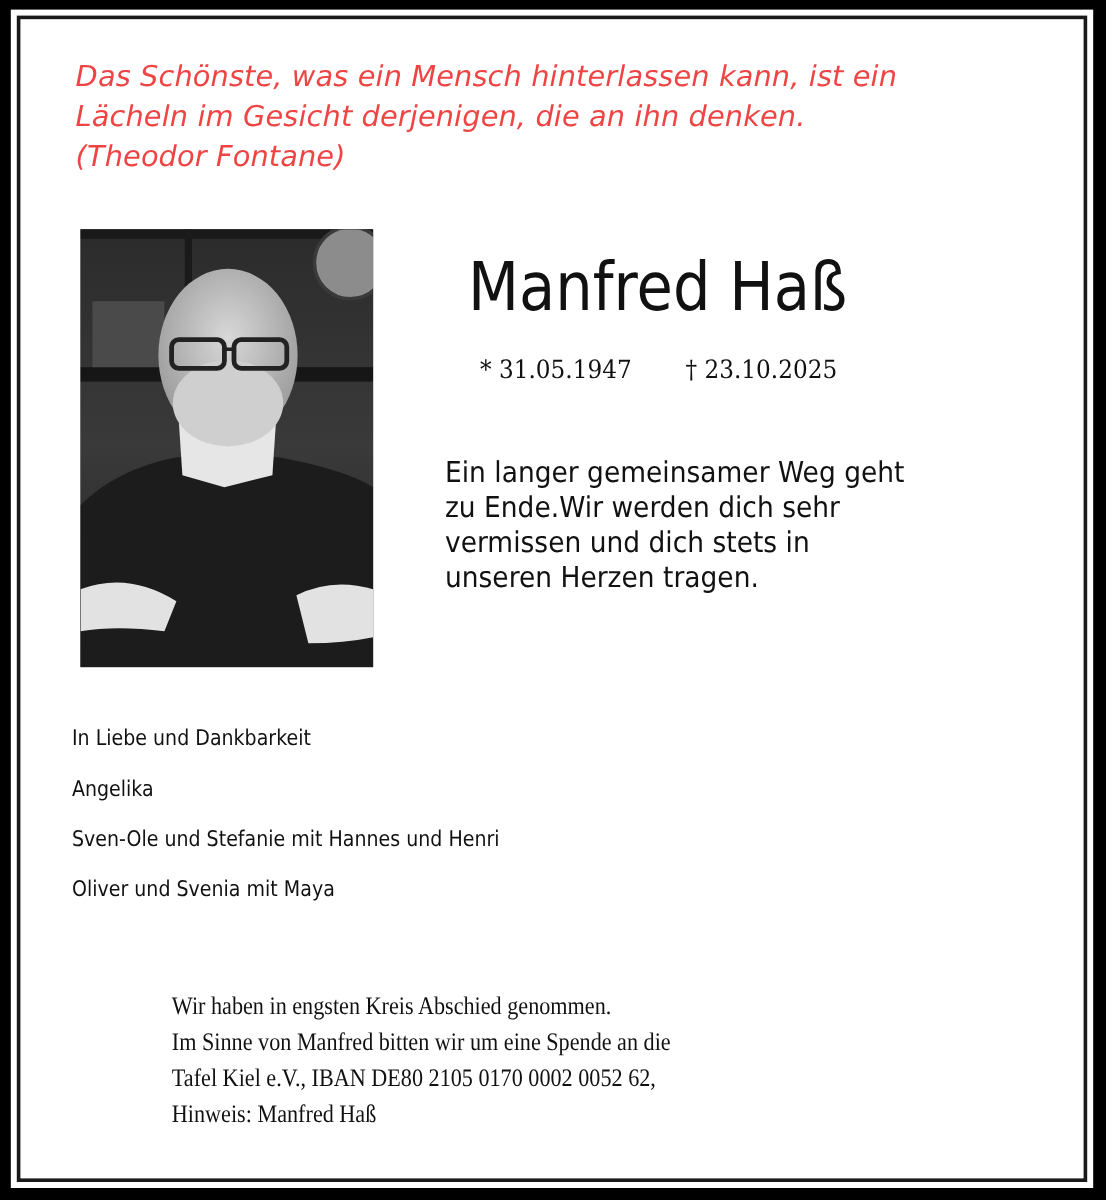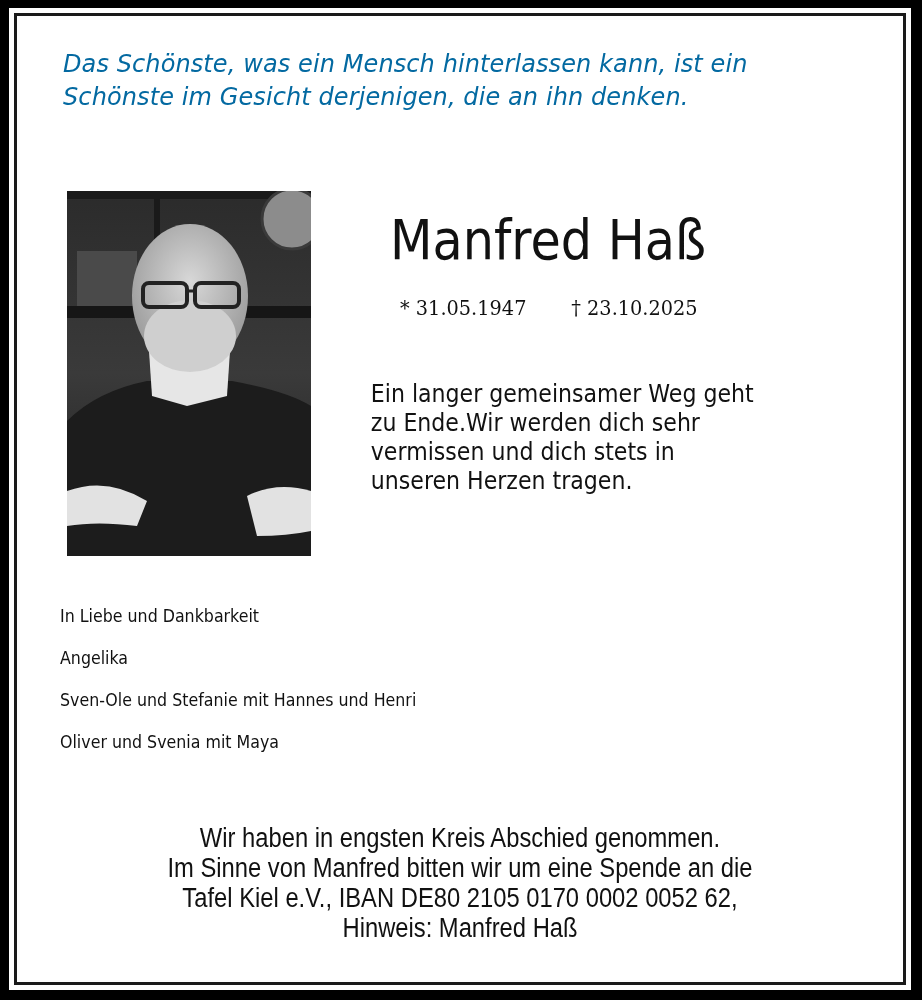--- a/index.html
+++ b/index.html
@@ -13,21 +13,21 @@
     position: absolute; left: 9px; top: 8px; right: 11px; bottom: 10px;
     background: #fff;
   }
   .inner-frame {
     position: absolute; left: 14px; top: 13px; right: 16px; bottom: 15px;
     border: 3px solid #1a1a1a; background: #fff; box-sizing: border-box;
   }
   .quote {
     position: absolute; left: 63px; top: 48px; width: 800px;
     font-family: "DejaVu Sans", sans-serif; font-style: italic;
-    font-size: 24px; line-height: 33px; color: #0369a1; letter-spacing: 0.1px;
+    font-size: 24px; line-height: 33px; color: #ef4444; letter-spacing: 0.1px;
   }
   .quote div { white-space: nowrap; }
   .photo {
     position: absolute; left: 67px; top: 191px; width: 244px; height: 365px;
     background: #2a2a2a; overflow: hidden;
   }
   .photo svg { display: block; }
   .name {
     position: absolute; left: 390px; top: 205px; width: 420px;
     font-family: "DejaVu Sans", sans-serif; font-size: 56px; font-weight: normal;
@@ -44,34 +44,35 @@
     position: absolute; left: 350px; top: 380px; width: 520px; text-align: left;
     font-family: "DejaVu Sans", sans-serif; font-size: 24px; line-height: 29px; color: #111;
   }
   .verse div { white-space: nowrap; transform: scaleX(0.92); }
   .mourners {
     position: absolute; left: 60px; top: 595px; width: 800px;
     font-family: "DejaVu Sans", sans-serif; font-size: 18px; line-height: 42px; color: #111;
   }
   .mourners div { white-space: nowrap; transform: scaleX(0.88); transform-origin: left center; }
   .footer {
-    position: absolute; left: 100px; top: 823px; width: 720px; text-align: center;
-    font-family: Liberation Sans, sans-serif; font-size: 27px; line-height: 30px; color: #111;
+    position: absolute; left: 100px; top: 823px; width: 720px; text-align: left;
+    font-family: Liberation Serif, serif; font-size: 21px; line-height: 30px; color: #111;
   }
   .footer div { white-space: nowrap; transform: scaleX(0.88); }
 </style>
 </head>
 <body>
 
 <div class="outer-gap"></div>
 <div class="inner-frame"></div>
 
 <div class="quote">
   <div>Das Schönste, was ein Mensch hinterlassen kann, ist ein</div>
-  <div>Schönste im Gesicht derjenigen, die an ihn denken.</div>
+  <div>Lächeln im Gesicht derjenigen, die an ihn denken.</div>
+  <div>(Theodor Fontane)</div>
 </div>
 
 <div class="photo">
   <svg width="244" height="365" viewBox="0 0 244 365">
     <defs>
       <linearGradient id="bg" x1="0" y1="0" x2="0" y2="1">
         <stop offset="0" stop-color="#2b2b2b"></stop>
         <stop offset="0.5" stop-color="#3a3a3a"></stop>
         <stop offset="1" stop-color="#1e1e1e"></stop>
       </linearGradient>

